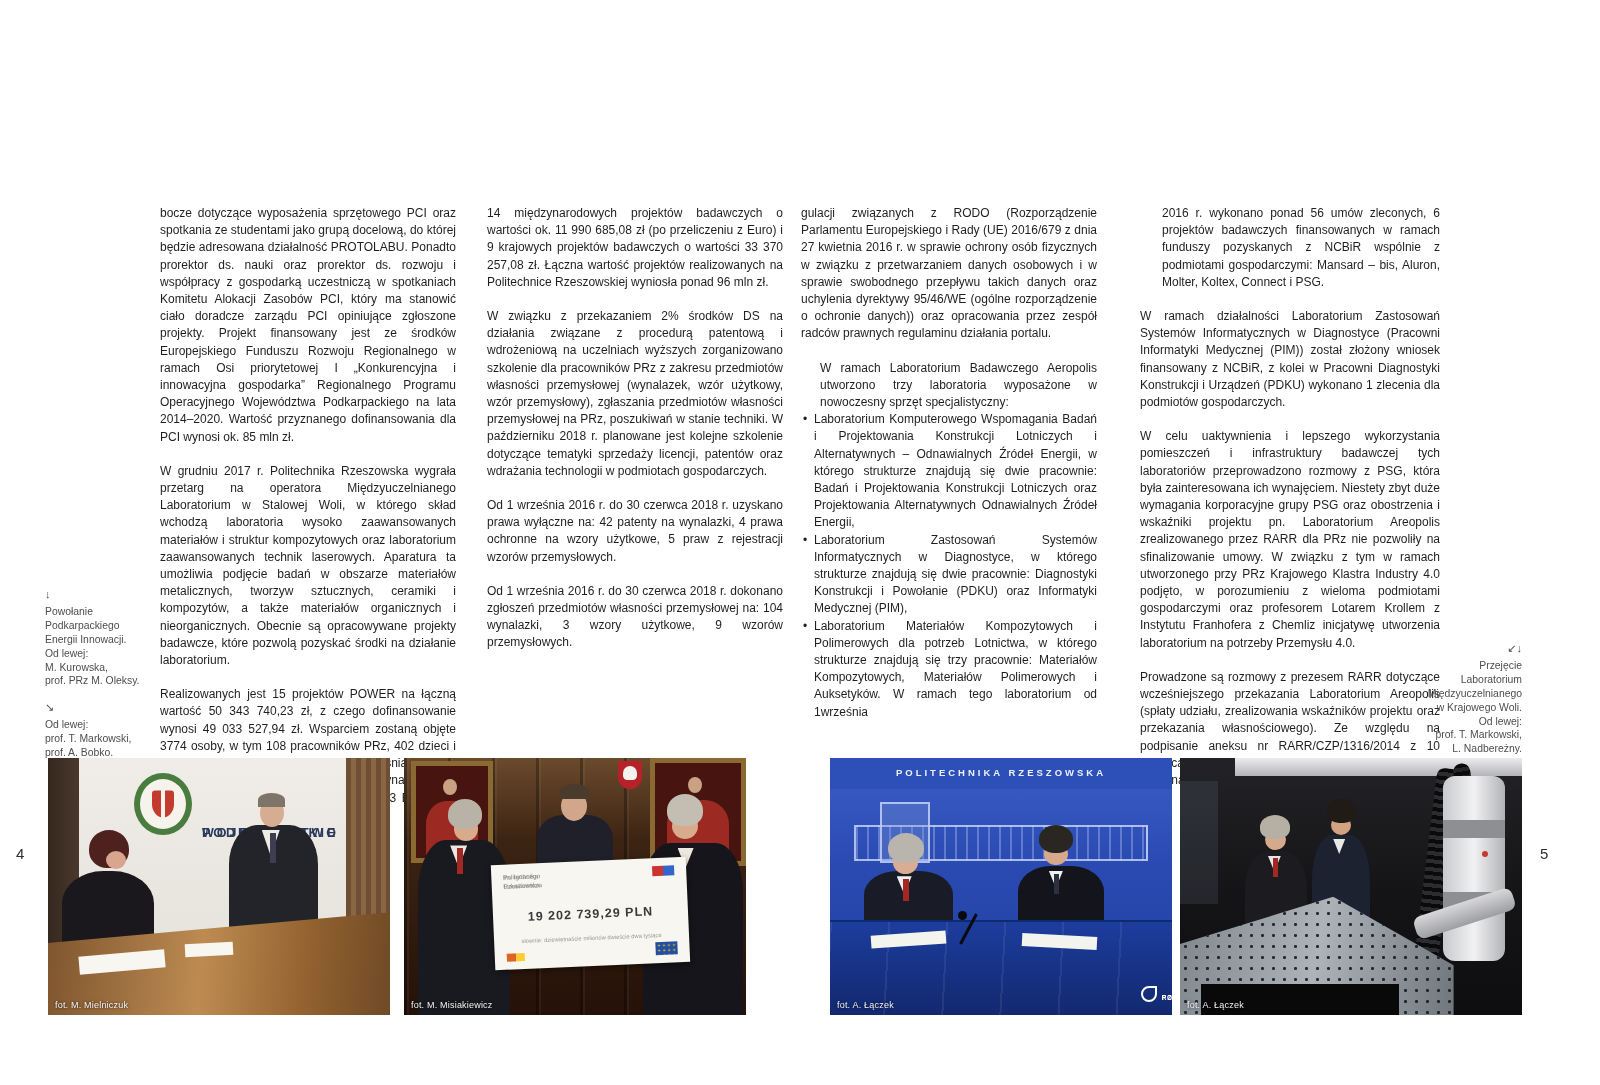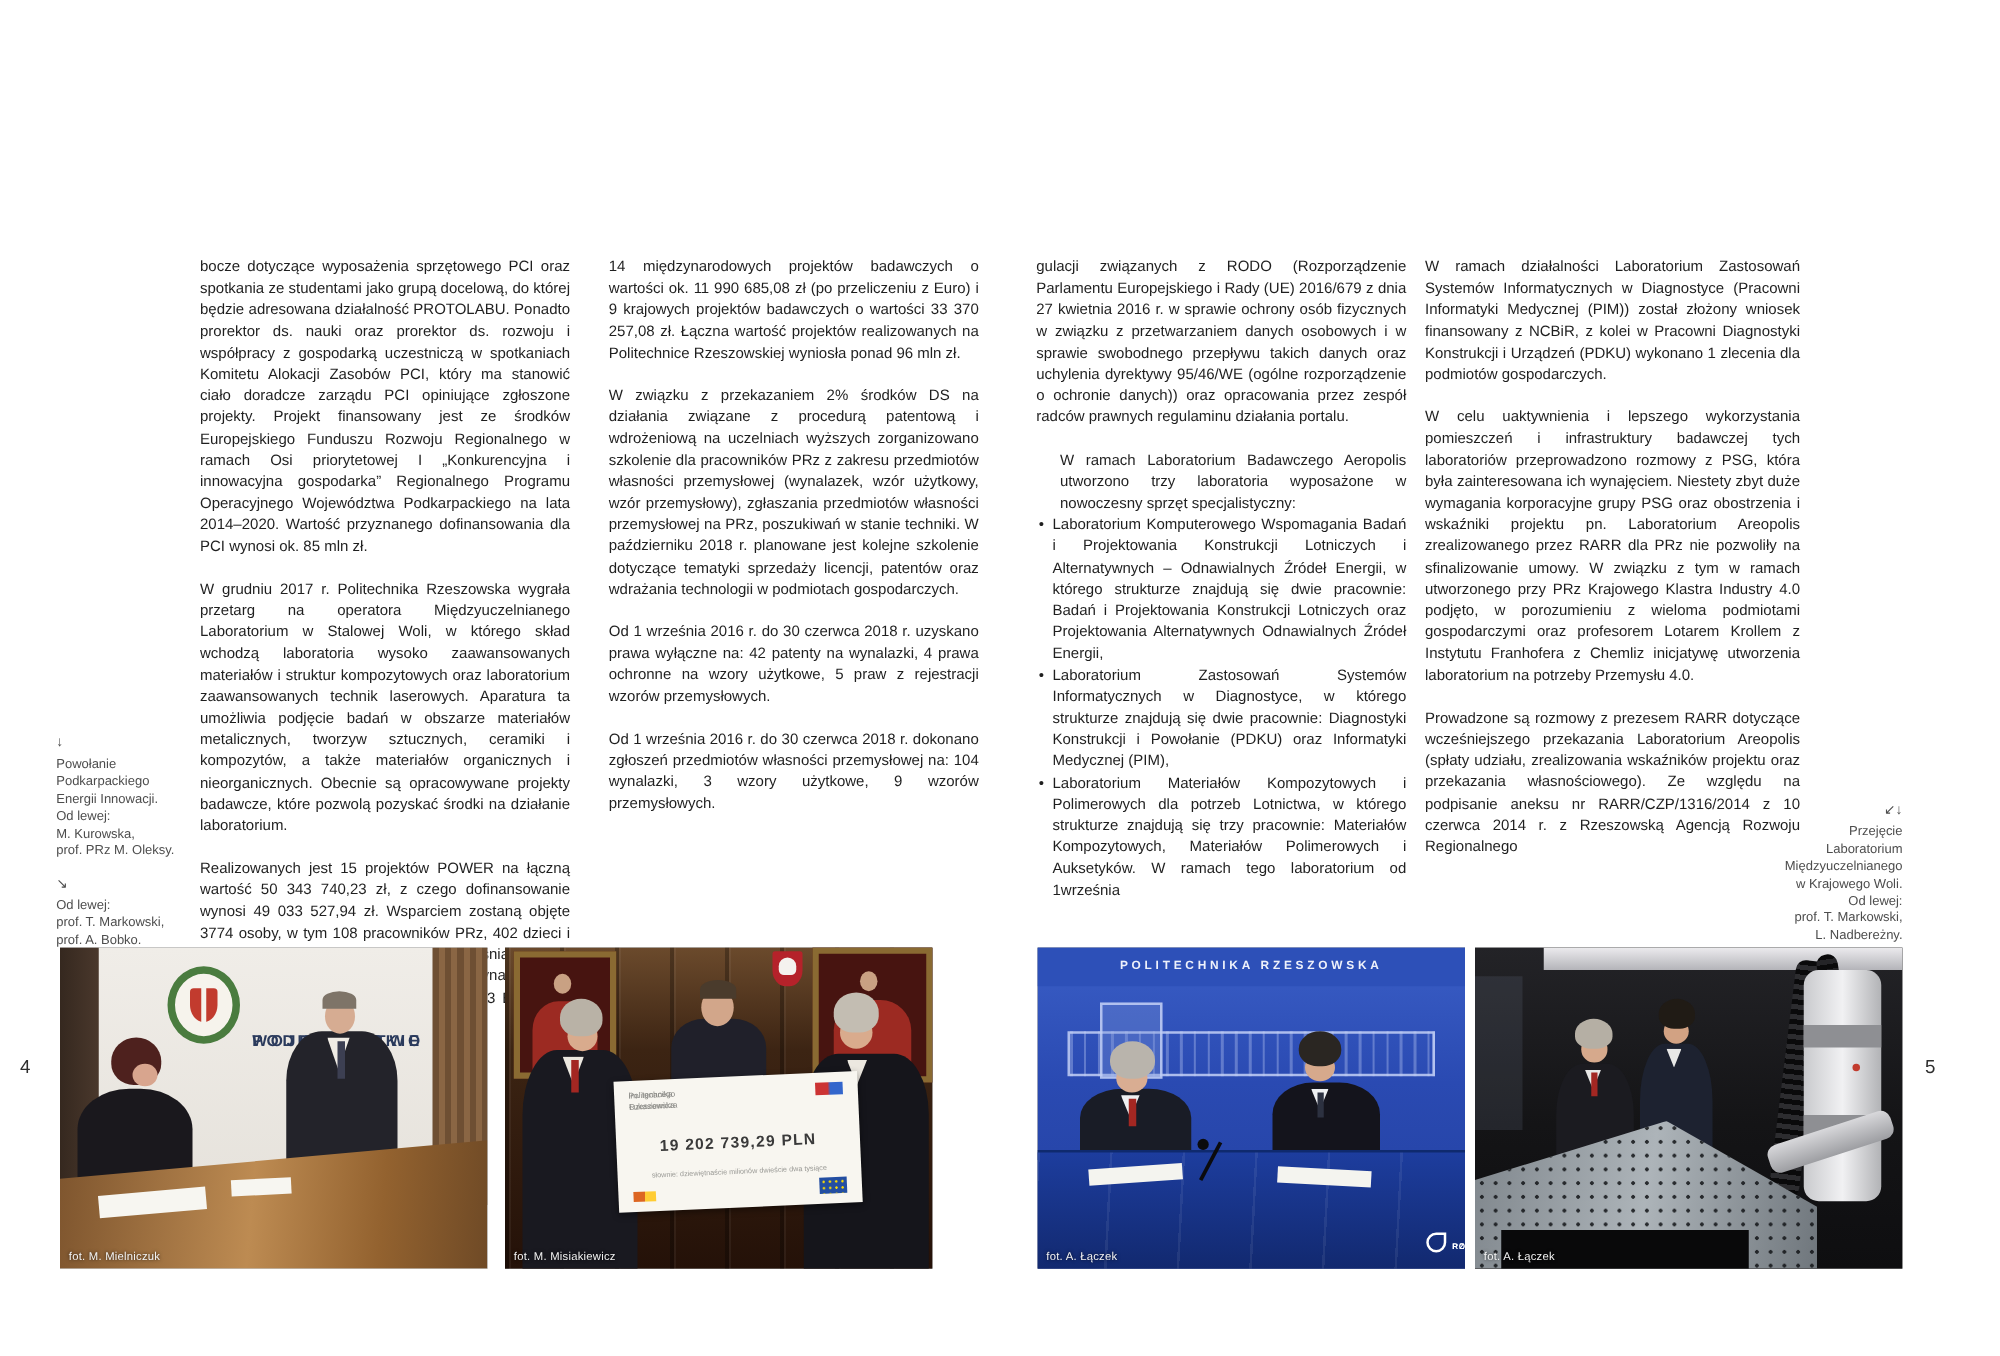--- a/index.html
+++ b/index.html
@@ -7,21 +7,21 @@
     width:1600px;height:1085px;position:relative;background:#ffffff;
     font-family:"Liberation Sans", sans-serif;color:#1f1f1f;overflow:hidden;
   }
   
   .col{
     position:absolute;top:205px;width:296px;
     font-size:12px;line-height:17.2px;text-align:justify;color:#1f1f1f;
   }
   #col1{left:160px;}
   #col2{left:487px;}
-  #col3{left:829px;}
+  #col3{left:801px;}
   #col4{left:1140px;width:300px;}
   .col p{margin:0 0 17px 0;}
   .col p:last-child{margin-bottom:0;}
   #col3 .intro{margin-bottom:0;margin-left:19px;}
   .bullet-item{display:flex;margin:0;}
   .bullet-mark{width:11px;flex:0 0 11px;padding-left:2px;}
   .bullet-text{flex:1;text-align:justify;}
   .indent-cont{margin-left:22px !important;}
   
   .caption{
@@ -175,20 +175,21 @@
     <span class="bullet-mark">•</span>
     <div class="bullet-text">Laboratorium Zastosowań Systemów Informatycznych w Diagnostyce, w którego strukturze znajdują się dwie pracownie: Diagnostyki Konstrukcji i Powołanie (PDKU) oraz Informatyki Medycznej (PIM),</div>
   </div>
   <div class="bullet-item">
     <span class="bullet-mark">•</span>
     <div class="bullet-text">Laboratorium Materiałów Kompozytowych i Polimerowych dla potrzeb Lotnictwa, w którego strukturze znajdują się trzy pracownie: Materiałów Kompozytowych, Materiałów Polimerowych i Auksetyków. W ramach tego laboratorium od 1września</div>
   </div>
 </div>
 
 <div class="col" id="col4">
+  <p class="indent-cont">2016 r. wykonano ponad 56 umów zleconych, 6 projektów badawczych finansowanych w ramach funduszy pozyskanych z NCBiR wspólnie z podmiotami gospodarczymi: Mansard – bis, Aluron, Molter, Koltex, Connect i PSG.</p>
   <p>W ramach działalności Laboratorium Zastosowań Systemów Informatycznych w Diagnostyce (Pracowni Informatyki Medycznej (PIM)) został złożony wniosek finansowany z NCBiR, z kolei w Pracowni Diagnostyki Konstrukcji i Urządzeń (PDKU) wykonano 1 zlecenia dla podmiotów gospodarczych.</p>
   <p>W celu uaktywnienia i lepszego wykorzystania pomieszczeń i infrastruktury badawczej tych laboratoriów przeprowadzono rozmowy z PSG, która była zainteresowana ich wynajęciem. Niestety zbyt duże wymagania korporacyjne grupy PSG oraz obostrzenia i wskaźniki projektu pn. Laboratorium Areopolis zrealizowanego przez RARR dla PRz nie pozwoliły na sfinalizowanie umowy. W związku z tym w ramach utworzonego przy PRz Krajowego Klastra Industry 4.0 podjęto, w porozumieniu z wieloma podmiotami gospodarczymi oraz profesorem Lotarem Krollem z Instytutu Franhofera z Chemliz inicjatywę utworzenia laboratorium na potrzeby Przemysłu 4.0.</p>
   <p>Prowadzone są rozmowy z prezesem RARR dotyczące wcześniejszego przekazania Laboratorium Areopolis (spłaty udziału, zrealizowania wskaźników projektu oraz przekazania własnościowego). Ze względu na podpisanie aneksu nr RARR/CZP/1316/2014 z 10 czerwca 2014 r. z Rzeszowską Agencją Rozwoju Regionalnego</p>
 </div>
 
 <div class="caption" id="caption-left">
   <div class="cap-arrow">↓</div>
   <div>Powołanie</div>
   <div>Podkarpackiego</div>
   <div>Energii Innowacji.</div>

